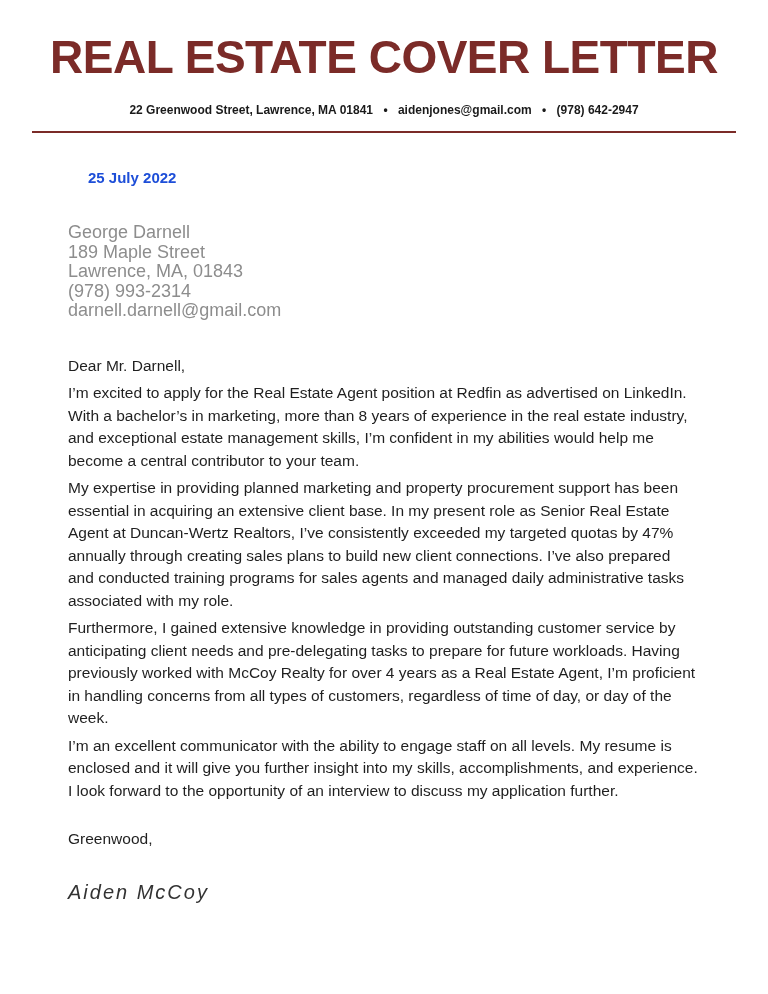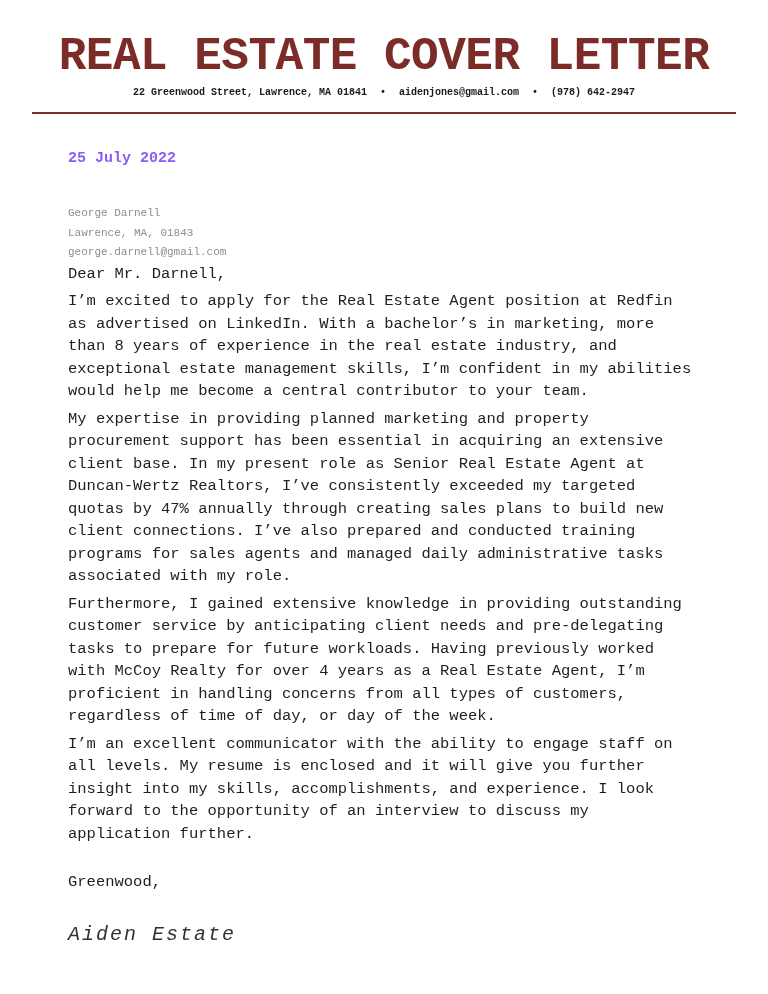--- a/index.html
+++ b/index.html
@@ -7,39 +7,39 @@
     --body-text:#1f1f1f;
     --muted-text:#8d8d8d;
   }
   *{margin:0;padding:0;box-sizing:border-box;}
   html,body{background:#ffffff;}
   .page{
     width:768px;
     height:994px;
     margin:0 auto;
     background:#ffffff;
-    font-family:Liberation Mono, monospace;
+    font-family:Liberation Sans, sans-serif;
     color:var(--body-text);
     overflow:hidden;
   }
   
   .letterhead{
     text-align:center;
     padding-top:32px;
   }
   .title{
     font-size:46px;
     line-height:1.1;
     font-weight:700;
     letter-spacing:-0.5px;
     color:var(--accent);
   }
   .contact-line{
-    margin-top:4px;
-    font-size:10px;
+    margin-top:20px;
+    font-size:12px;
     font-weight:700;
     color:#1a1a1a;
   }
   .contact-line .sep{
     display:inline-block;
     margin:0 7px;
     color:#1a1a1a;
   }
   .rule{
     border:none;
@@ -50,29 +50,31 @@
   
   .letter{
     padding:0 68px;
     font-size:15.5px;
     line-height:22.5px;
   }
   .date{
     margin-top:34px;
     font-size:15px;
     font-weight:600;
-    color:#8b5cf6;
+    color:#1d4ed8;
+    margin-left:20px;
   }
   .recipient{
     margin-top:34px;
-    font-size:11px;
+    font-size:18px;
     line-height:19.5px;
     color:var(--muted-text);
   }
   .greeting{
+    margin-top:34px;
     color:var(--body-text);
   }
   .para{
     margin-top:5px;
     color:var(--body-text);
   }
   .closing{
     margin-top:26px;
   }
   .signature{
@@ -99,32 +101,34 @@
     </div>
     <hr class="rule">
   </header>
 
   <main class="letter">
 
     <p class="date">25 July 2022</p>
 
     <div class="recipient">
       <div>George Darnell</div>
+      <div>189 Maple Street</div>
       <div>Lawrence, MA, 01843</div>
-      <div>george.darnell@gmail.com</div>
+      <div>(978) 993-2314</div>
+      <div>darnell.darnell@gmail.com</div>
     </div>
 
     <p class="greeting">Dear Mr. Darnell,</p>
 
     <p class="para">I’m excited to apply for the Real Estate Agent position at Redfin as advertised on LinkedIn. With a bachelor’s in marketing, more than 8 years of experience in the real estate industry, and exceptional estate management skills, I’m confident in my abilities would help me become a central contributor to your team.</p>
 
     <p class="para">My expertise in providing planned marketing and property procurement support has been essential in acquiring an extensive client base. In my present role as Senior Real Estate Agent at Duncan-Wertz Realtors, I’ve consistently exceeded my targeted quotas by 47% annually through creating sales plans to build new client connections. I’ve also prepared and conducted training programs for sales agents and managed daily administrative tasks associated with my role.</p>
 
     <p class="para">Furthermore, I gained extensive knowledge in providing outstanding customer service by anticipating client needs and pre-delegating tasks to prepare for future workloads. Having previously worked with McCoy Realty for over 4 years as a Real Estate Agent, I’m proficient in handling concerns from all types of customers, regardless of time of day, or day of the week.</p>
 
     <p class="para">I’m an excellent communicator with the ability to engage staff on all levels. My resume is enclosed and it will give you further insight into my skills, accomplishments, and experience. I look forward to the opportunity of an interview to discuss my application further.</p>
 
     <p class="closing">Greenwood,</p>
 
-    <p class="signature">Aiden Estate</p>
+    <p class="signature">Aiden McCoy</p>
 
   </main>
 </div>
 
 </body></html>

